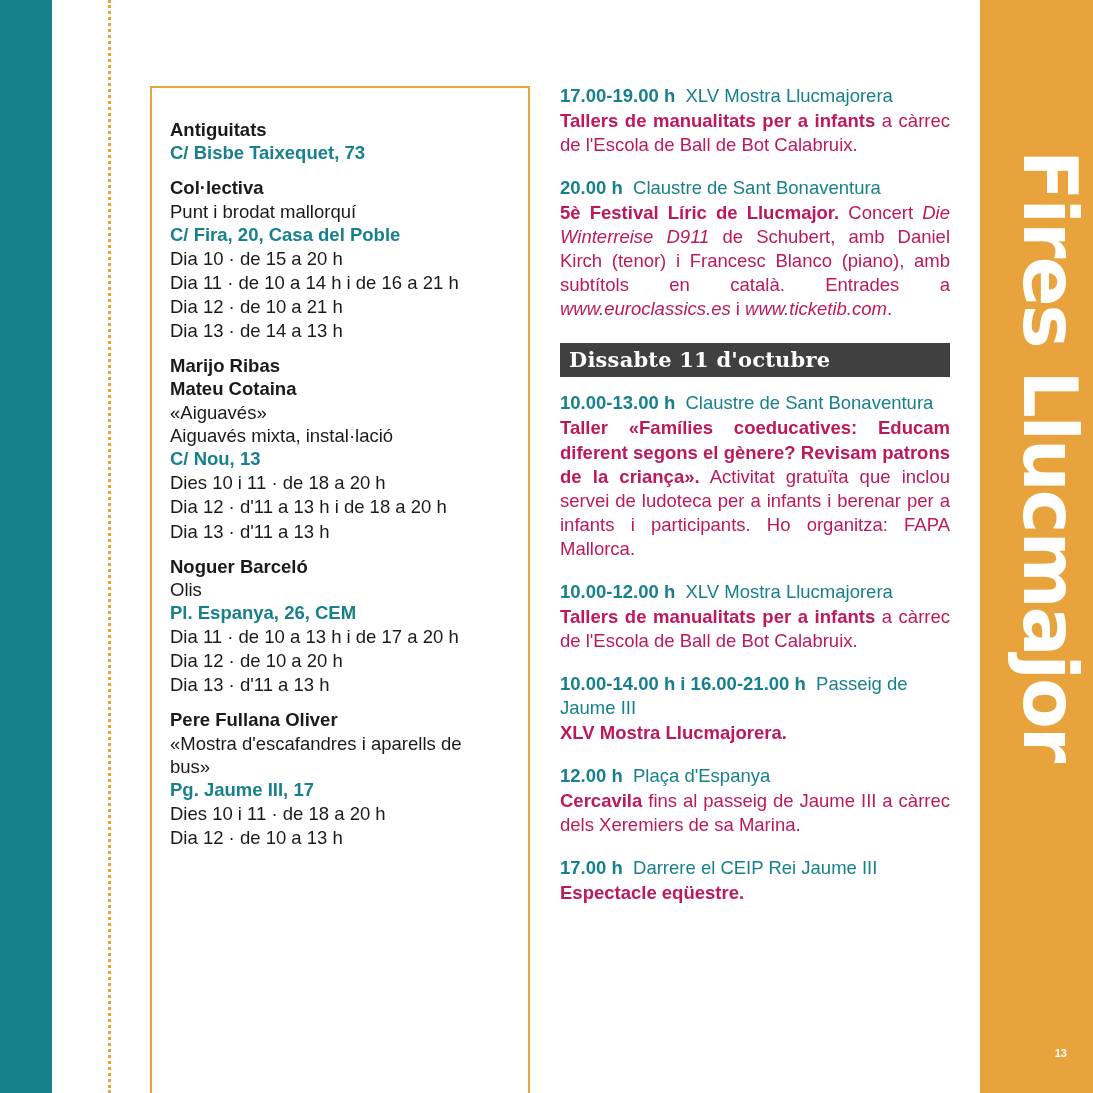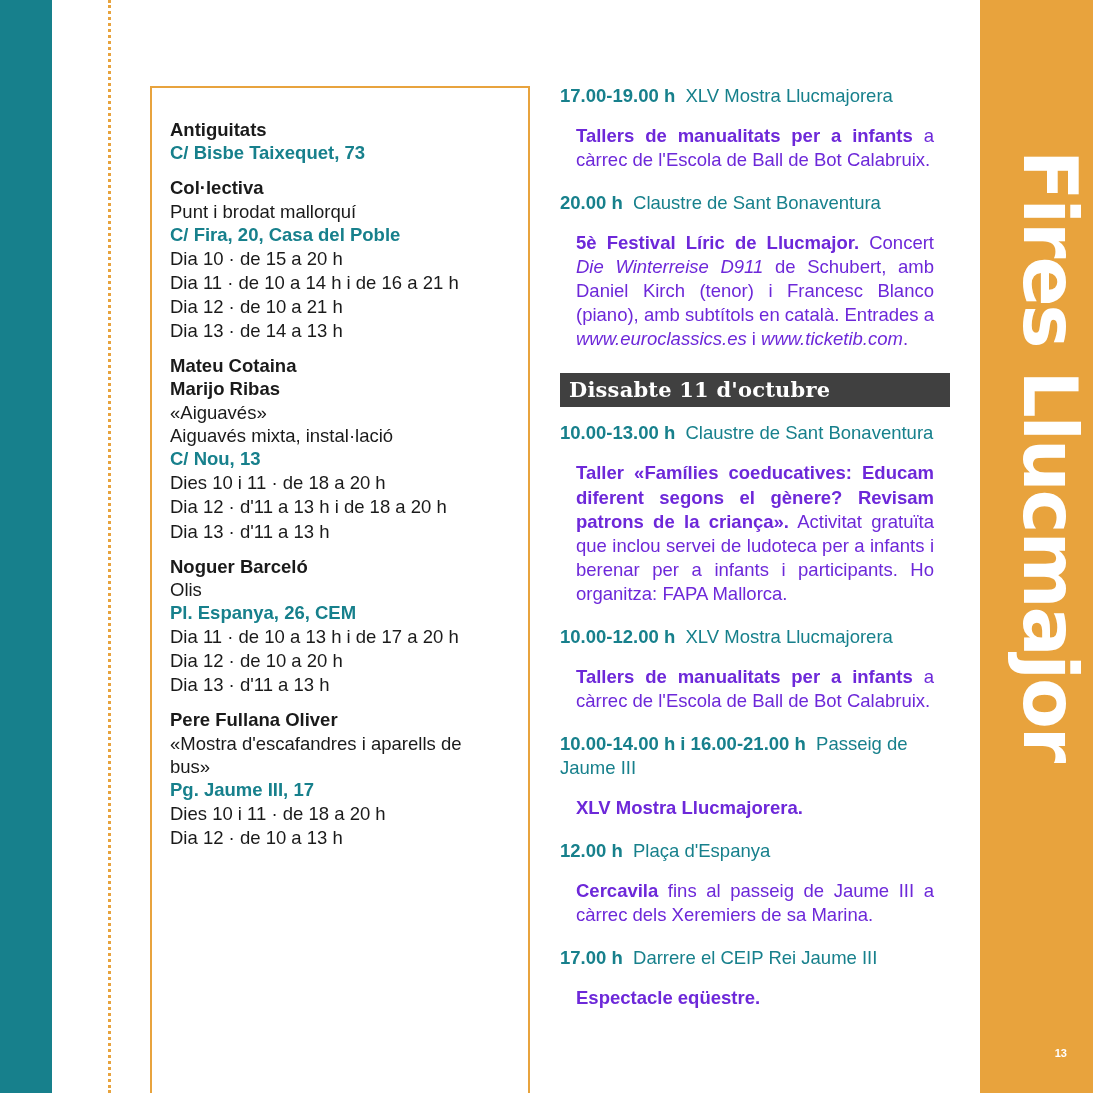--- a/index.html
+++ b/index.html
@@ -120,22 +120,22 @@
     color: #17808c;
     font-weight: bold;
   }
   .ev-place {
     color: #17808c;
     font-weight: normal;
   }
   .ev-body {
     font-size: 18.5px;
     line-height: 1.3;
-    color: #6d28d9;
-    margin: 16px;
+    color: #be185d;
+    margin: 0;
     text-align: justify;
   }
   .ev-body b { font-weight: bold; }
   .ev-body i { font-style: italic; }
 
   .day-bar {
     background: #404040;
     color: #ffffff;
     font-size: 21px;
     font-weight: bold;
@@ -166,22 +166,22 @@
       <p class="exh-name">Col·lectiva</p>
       <p class="exh-sub">Punt i brodat mallorquí</p>
       <p class="exh-addr">C/ Fira, 20, Casa del Poble</p>
       <p class="exh-line">Dia 10 · de 15 a 20 h</p>
       <p class="exh-line">Dia 11 · de 10 a 14 h i de 16 a 21 h</p>
       <p class="exh-line">Dia 12 · de 10 a 21 h</p>
       <p class="exh-line">Dia 13 · de 14 a 13 h</p>
     </div>
 
     <div class="exh-block">
+      <p class="exh-name">Marijo Ribas</p>
       <p class="exh-name">Mateu Cotaina</p>
-      <p class="exh-name">Marijo Ribas</p>
       <p class="exh-sub">«Aiguavés»</p>
       <p class="exh-sub">Aiguavés mixta, instal·lació</p>
       <p class="exh-addr">C/ Nou, 13</p>
       <p class="exh-line">Dies 10 i 11 · de 18 a 20 h</p>
       <p class="exh-line">Dia 12 · d'11 a 13 h i de 18 a 20 h</p>
       <p class="exh-line">Dia 13 · d'11 a 13 h</p>
     </div>
 
     <div class="exh-block">
       <p class="exh-name">Noguer Barceló</p>

